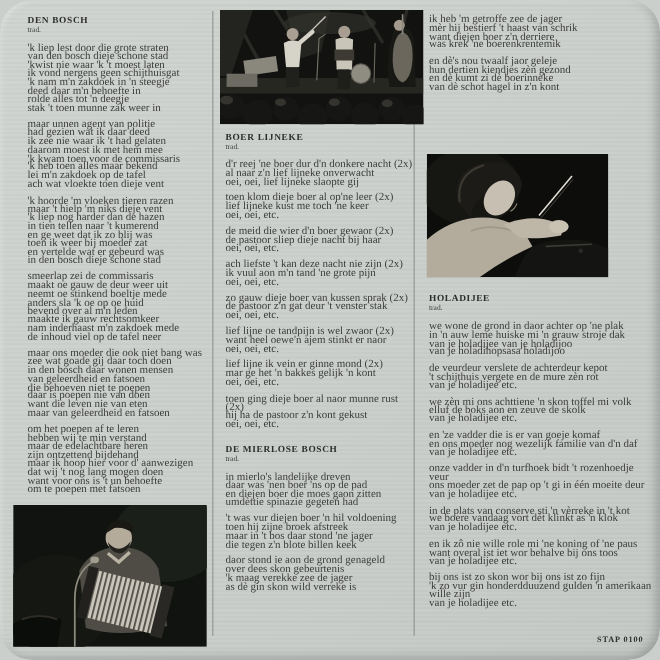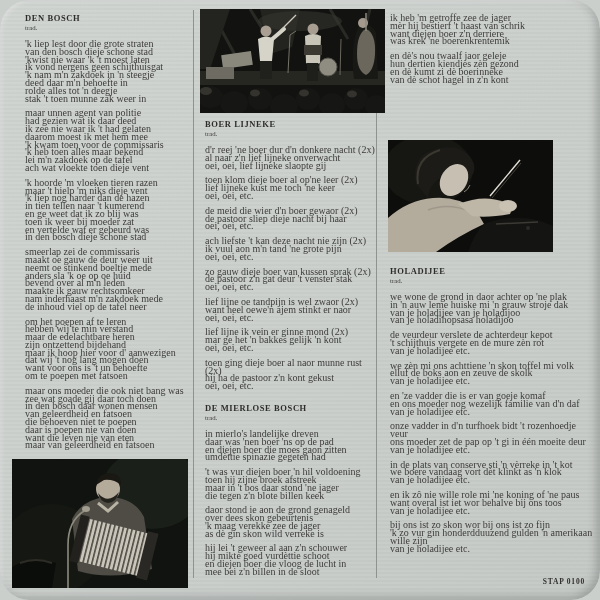--- a/index.html
+++ b/index.html
@@ -73,36 +73,36 @@
 en vertelde wat er gebeurd was
 in den bosch dieje schone stad</div>
     <div class="stanza">smeerlap zei de commissaris
 maakt oe gauw de deur weer uit
 neemt oe stinkend boeltje mede
 anders sla 'k oe op oe huid
 bevend over al m'n leden
 maakte ik gauw rechtsomkeer
 nam inderhaast m'n zakdoek mede
 de inhoud viel op de tafel neer</div>
+    <div class="stanza">maar ons moeder die ook niet bang was
+zee wat goade gij daar toch doen
+in den bosch daar wonen mensen
+van geleerdheid en fatsoen
+die behoeven niet te poepen
+daar is poepen nie van doen
+want die leven nie van eten
+maar van geleerdheid en fatsoen</div>
     <div class="stanza">om het poepen af te leren
 hebben wij te min verstand
 maar de edelachtbare heren
 zijn ontzettend bijdehand
 maar ik hoop hier voor d' aanwezigen
 dat wij 't nog lang mogen doen
 want voor ons is 't un behoefte
 om te poepen met fatsoen</div>
-    <div class="stanza">maar ons moeder die ook niet bang was
-zee wat goade gij daar toch doen
-in den bosch daar wonen mensen
-van geleerdheid en fatsoen
-die behoeven niet te poepen
-daar is poepen nie van doen
-want die leven nie van eten
-maar van geleerdheid en fatsoen</div>
   </div>
 
   <svg class="photo" id="photo-stage" width="185" height="104" viewBox="0 0 185 104" aria-hidden="true">
     <rect width="185" height="104" fill="#121210"></rect>
     <g stroke="#2c2c28" stroke-width="3" opacity="0.9" fill="none">
       <path d="M10,0 L40,55"></path>
         <path d="M50,0 L75,40"></path>
         <path d="M95,0 L85,35"></path>
       <path d="M130,0 L148,30"></path>
         <path d="M170,0 L160,40"></path>
@@ -193,24 +193,20 @@
 en diejen boer die moes gaon zitten
 umdèttie spinazie gegeten had</div>
       <div class="stanza">'t was vur diejen boer 'n hil voldoening
 toen hij zijne broek afstreek
 maar in 't bos daar stond 'ne jager
 die tegen z'n blote billen keek</div>
       <div class="stanza">daor stond ie aon de grond genageld
 over dees skon gebeurtenis
 'k maag verekke zee de jager
 as dè gin skon wild verreke is</div>
-      <div class="stanza">hij lei 't geweer al aan z'n schouwer
-hij mikte goed vurdèttie schoot
-en diejen boer die vloog de lucht in
-mee bei z'n billen in de sloot</div>
     </div>
   </div>
 
   <div class="col" id="col-right-top">
     <div class="stanza">ik heb 'm getroffe zee de jager
 mèr hij bestierf 't haast van schrik
 want diejen boer z'n derriere
 was krek 'ne boerenkrentemik</div>
     <div class="stanza">en dè's nou twaalf jaor geleje
 hun dertien kiendjes zèn gezond

